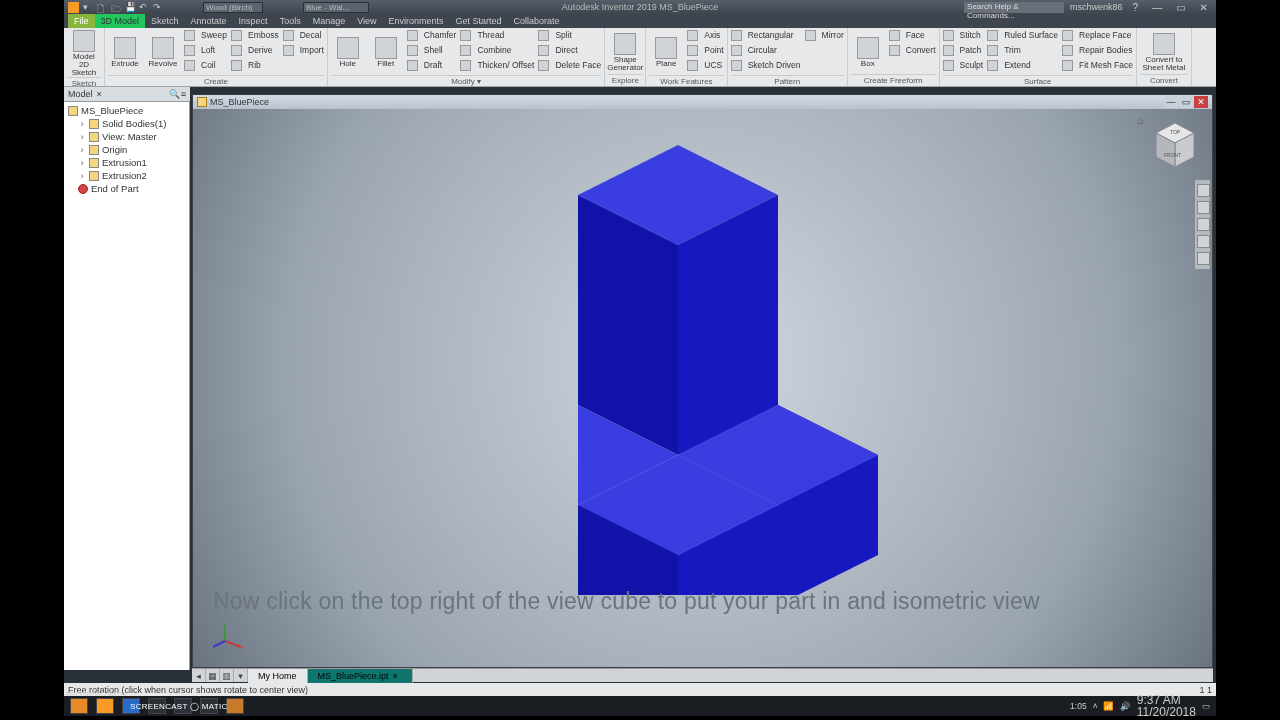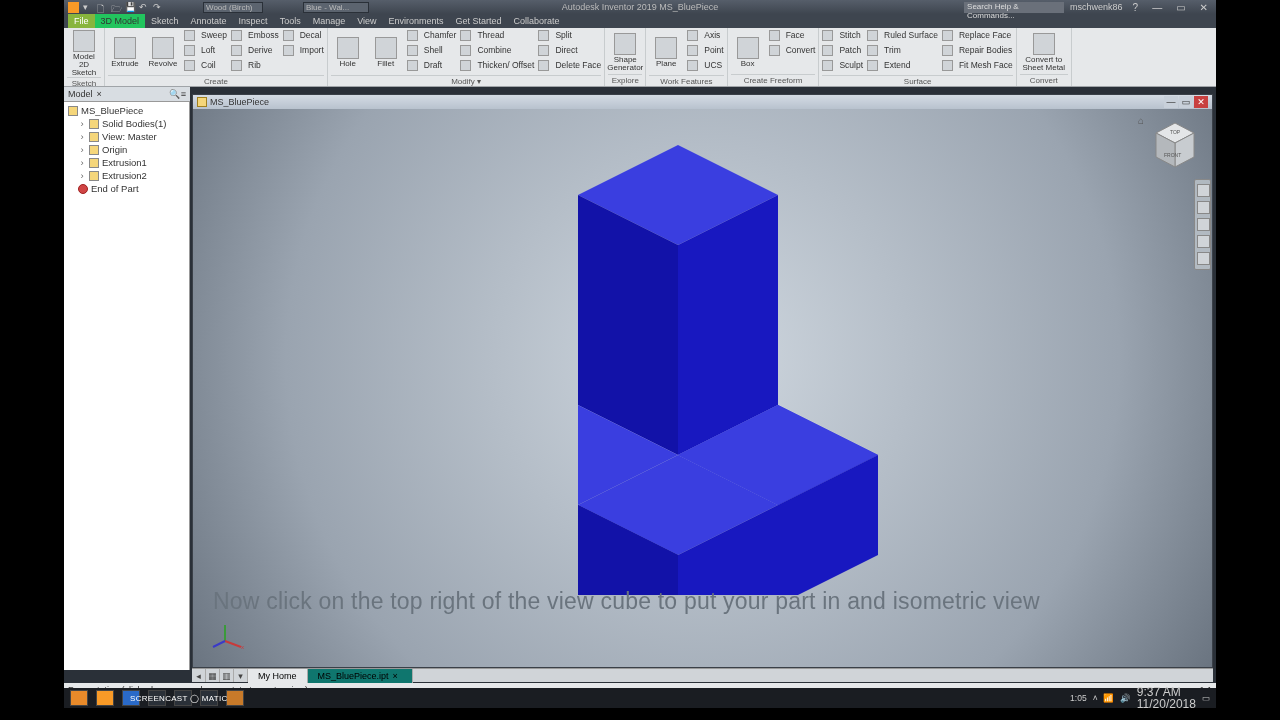--- a/index.html
+++ b/index.html
@@ -81,21 +81,21 @@
 .doctabs .ctl { width: 14px; height: 13px; border-right: 1px solid #aaa; display:flex; align-items:center; justify-content:center; color:#444; }
 .doctabs .dtab { padding: 0 10px; height: 14px; line-height: 14px; background: #e6e8ea; border-right: 1px solid #aaa; }
 .doctabs .dtab.active { background: #0f766e; }
 .doctabs .dx { padding: 0 4px; }
 
 
 .status { position: absolute; left: 0; right: 0; bottom: 2px; height: 13px; background: #e6e8ea; font-size: 9px; color: #333; display: flex; align-items: center; padding: 0 4px; }
 .status .spacer { flex: 1; }
 
 
-.taskbar { position: absolute; left: 64px; bottom: 12px; width: 1152px; height: 20px; background: #1a1d22; display: flex; align-items: center; padding: 0 6px; gap: 8px; }
+.taskbar { position: absolute; left: 64px; bottom: 4px; width: 1152px; height: 20px; background: #1a1d22; display: flex; align-items: center; padding: 0 6px; gap: 8px; }
 .taskbar .tic { width: 18px; height: 16px; background: #2a3038; border: 1px solid #444; }
 .taskbar .spacer { flex: 1; }
 .taskbar .sys { color: #ccc; font-size: 8.5px; display: flex; gap: 6px; align-items: center; }
 .taskbar .clock { text-align: left; line-height: 1; font-size: 12px; color: #ccc; }
 
 
 .rec { position: absolute; left: 66px; bottom: 22px; font-size: 7px; color: #ccc; }
 .rec2 { position: absolute; left: 66px; bottom: 2px; height: 16px; display: flex; align-items: center; gap: 2px; }
 .rec2 .logo { font-size: 8px; color: #fff; letter-spacing: .3px; }
 </style>
@@ -283,20 +283,45 @@
               <div class="ic"></div>
               <div class="txt">Point</div>
             </div>
           <div class="smbtn">
               <div class="ic"></div>
               <div class="txt">UCS</div>
             </div>
         </div>
       </div>
       <div class="label">Work Features</div>
+    </div>
+    <div class="group">
+      <div class="row">
+        <div class="col">
+          <div class="smbtn">
+              <div class="ic"></div>
+              <div class="txt">Rectangular</div>
+            </div>
+          <div class="smbtn">
+              <div class="ic"></div>
+              <div class="txt">Circular</div>
+            </div>
+          <div class="smbtn">
+              <div class="ic"></div>
+              <div class="txt">Sketch Driven</div>
+            </div>
+        </div>
+        <div class="col">
+          <div class="smbtn">
+              <div class="ic"></div>
+              <div class="txt">Mirror</div>
+            </div>
+        </div>
+      </div>
+      <div class="label">Pattern</div>
     </div>
     <div class="group">
       <div class="row">
         <div class="bigbtn">
             <div class="ic"></div>
             <div class="txt">Box</div>
           </div>
         <div class="col">
           <div class="smbtn">
               <div class="ic"></div>

